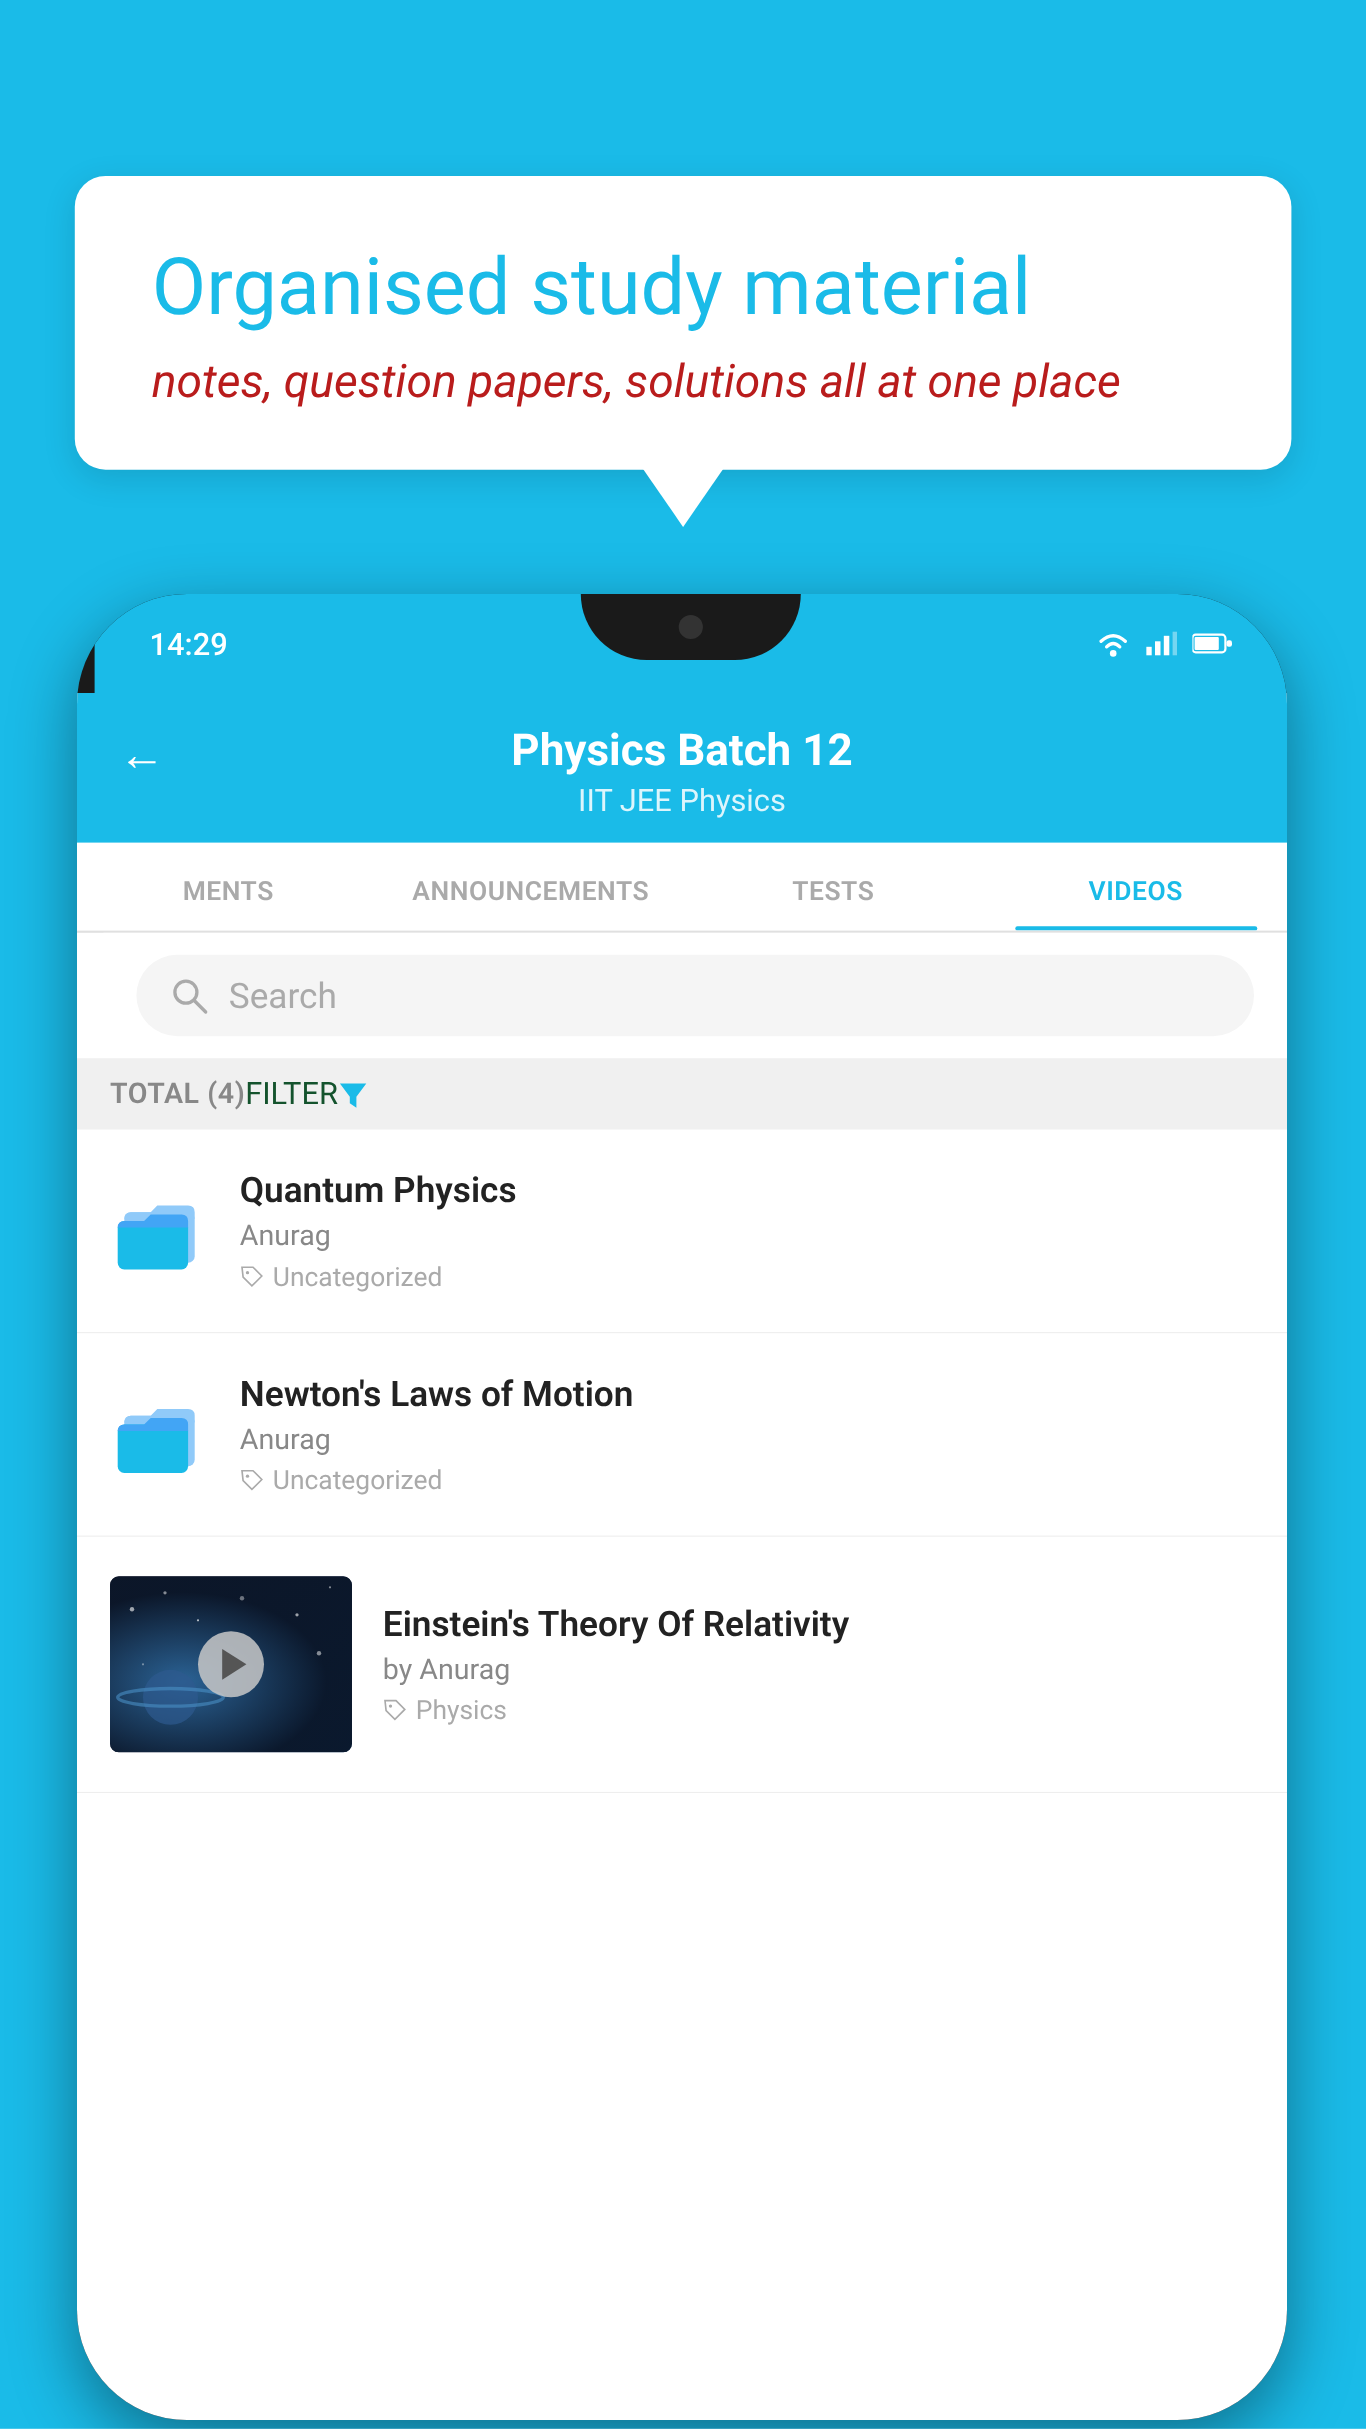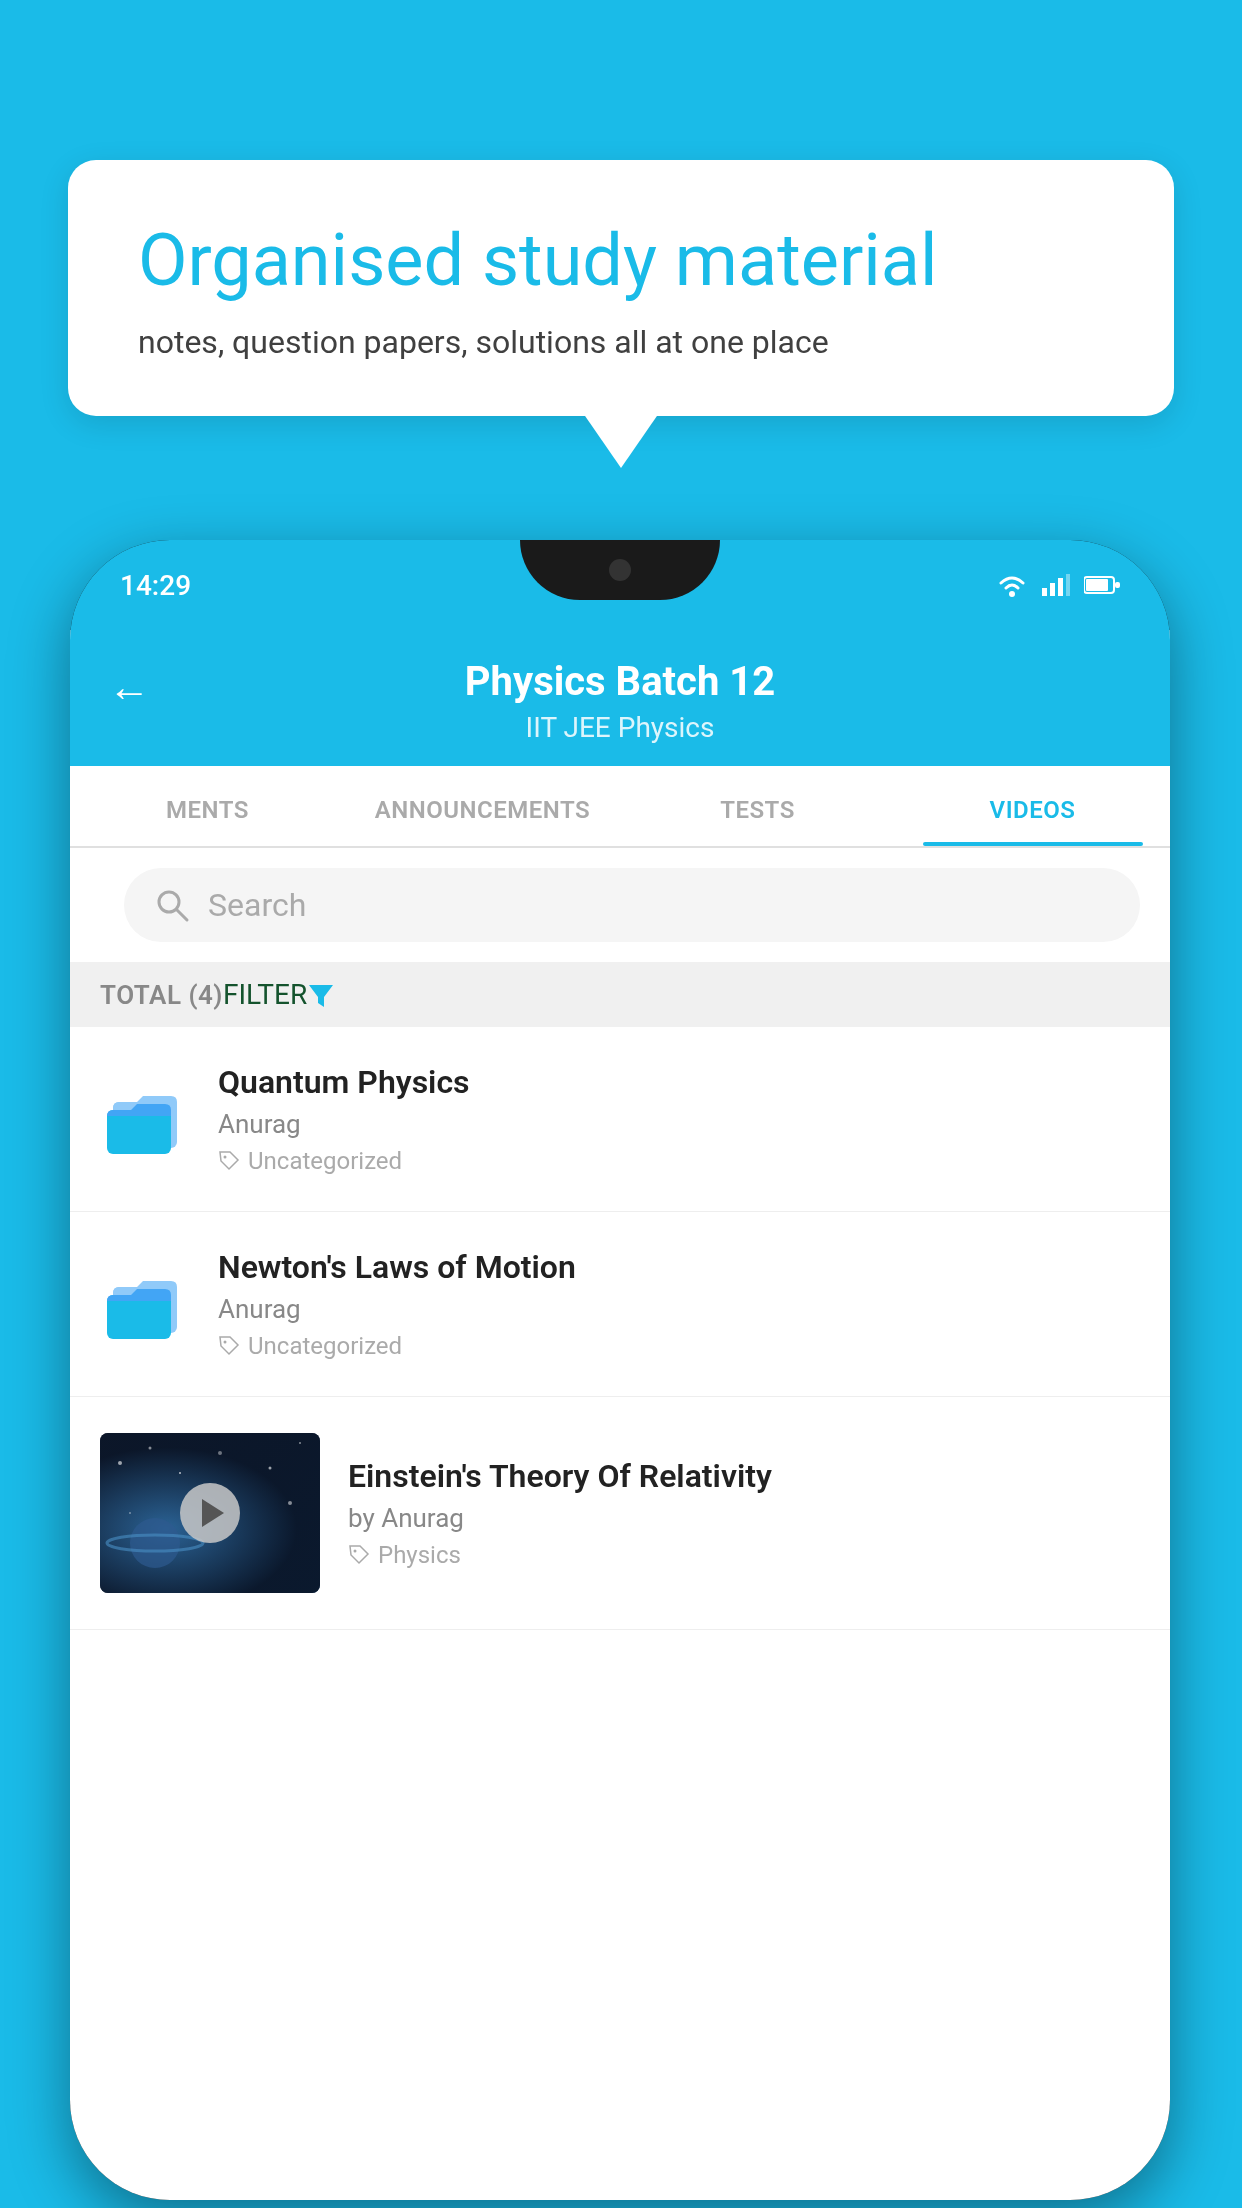--- a/index.html
+++ b/index.html
@@ -40,44 +40,45 @@
 
     .bubble-title {
       font-size: 72px;
       font-weight: 400;
       color: #1ABBE8;
       line-height: 1.15;
       margin-bottom: 20px;
     }
 
     .bubble-subtitle {
-      font-size: 32px;
-      color: #404040;
+      font-size: 42px;
+      color: #b91c1c;
       font-weight: 400;
+      font-style: italic;
     }
 
     
     .phone-shell {
       position: absolute;
       top: 540px;
       left: 70px;
       width: 1100px;
       height: 1660px;
       background: #1a1a1a;
       border-radius: 100px;
       padding: 0;
       box-shadow: 0 20px 60px rgba(0,0,0,0.4);
       overflow: hidden;
     }
 
     
     .phone-notch-bar {
       position: absolute;
       top: 0;
-      left: 0;
+      left: 16px;
       right: 0;
       height: 90px;
       background: #1ABBE8;
       display: flex;
       align-items: center;
       justify-content: space-between;
       padding: 0 50px;
       z-index: 10;
     }
 

